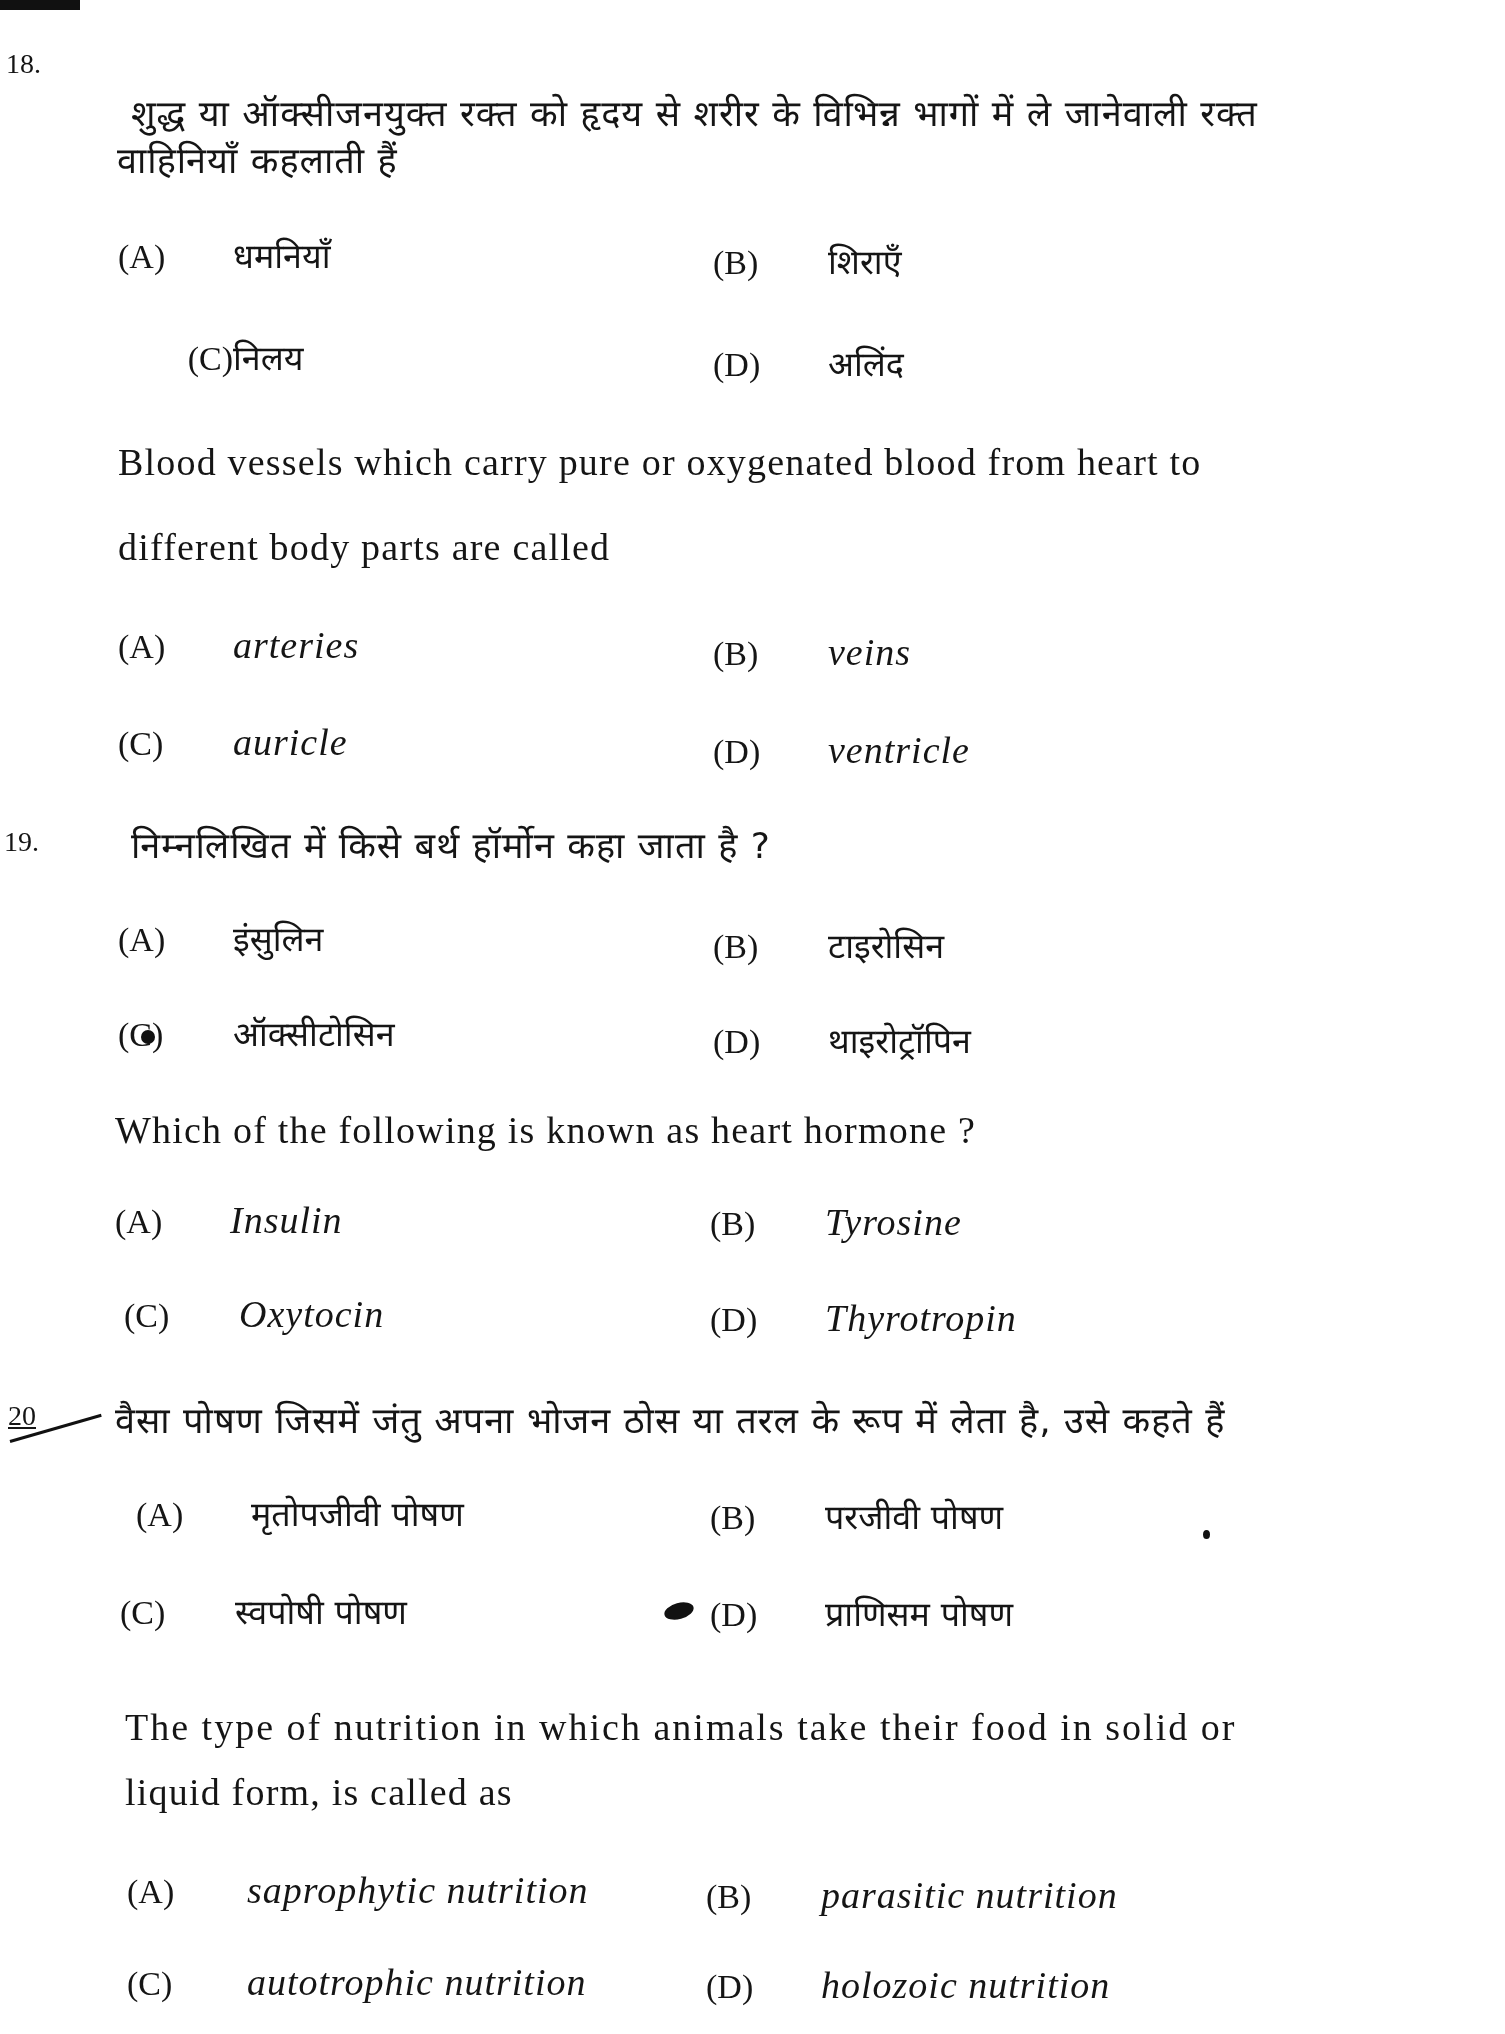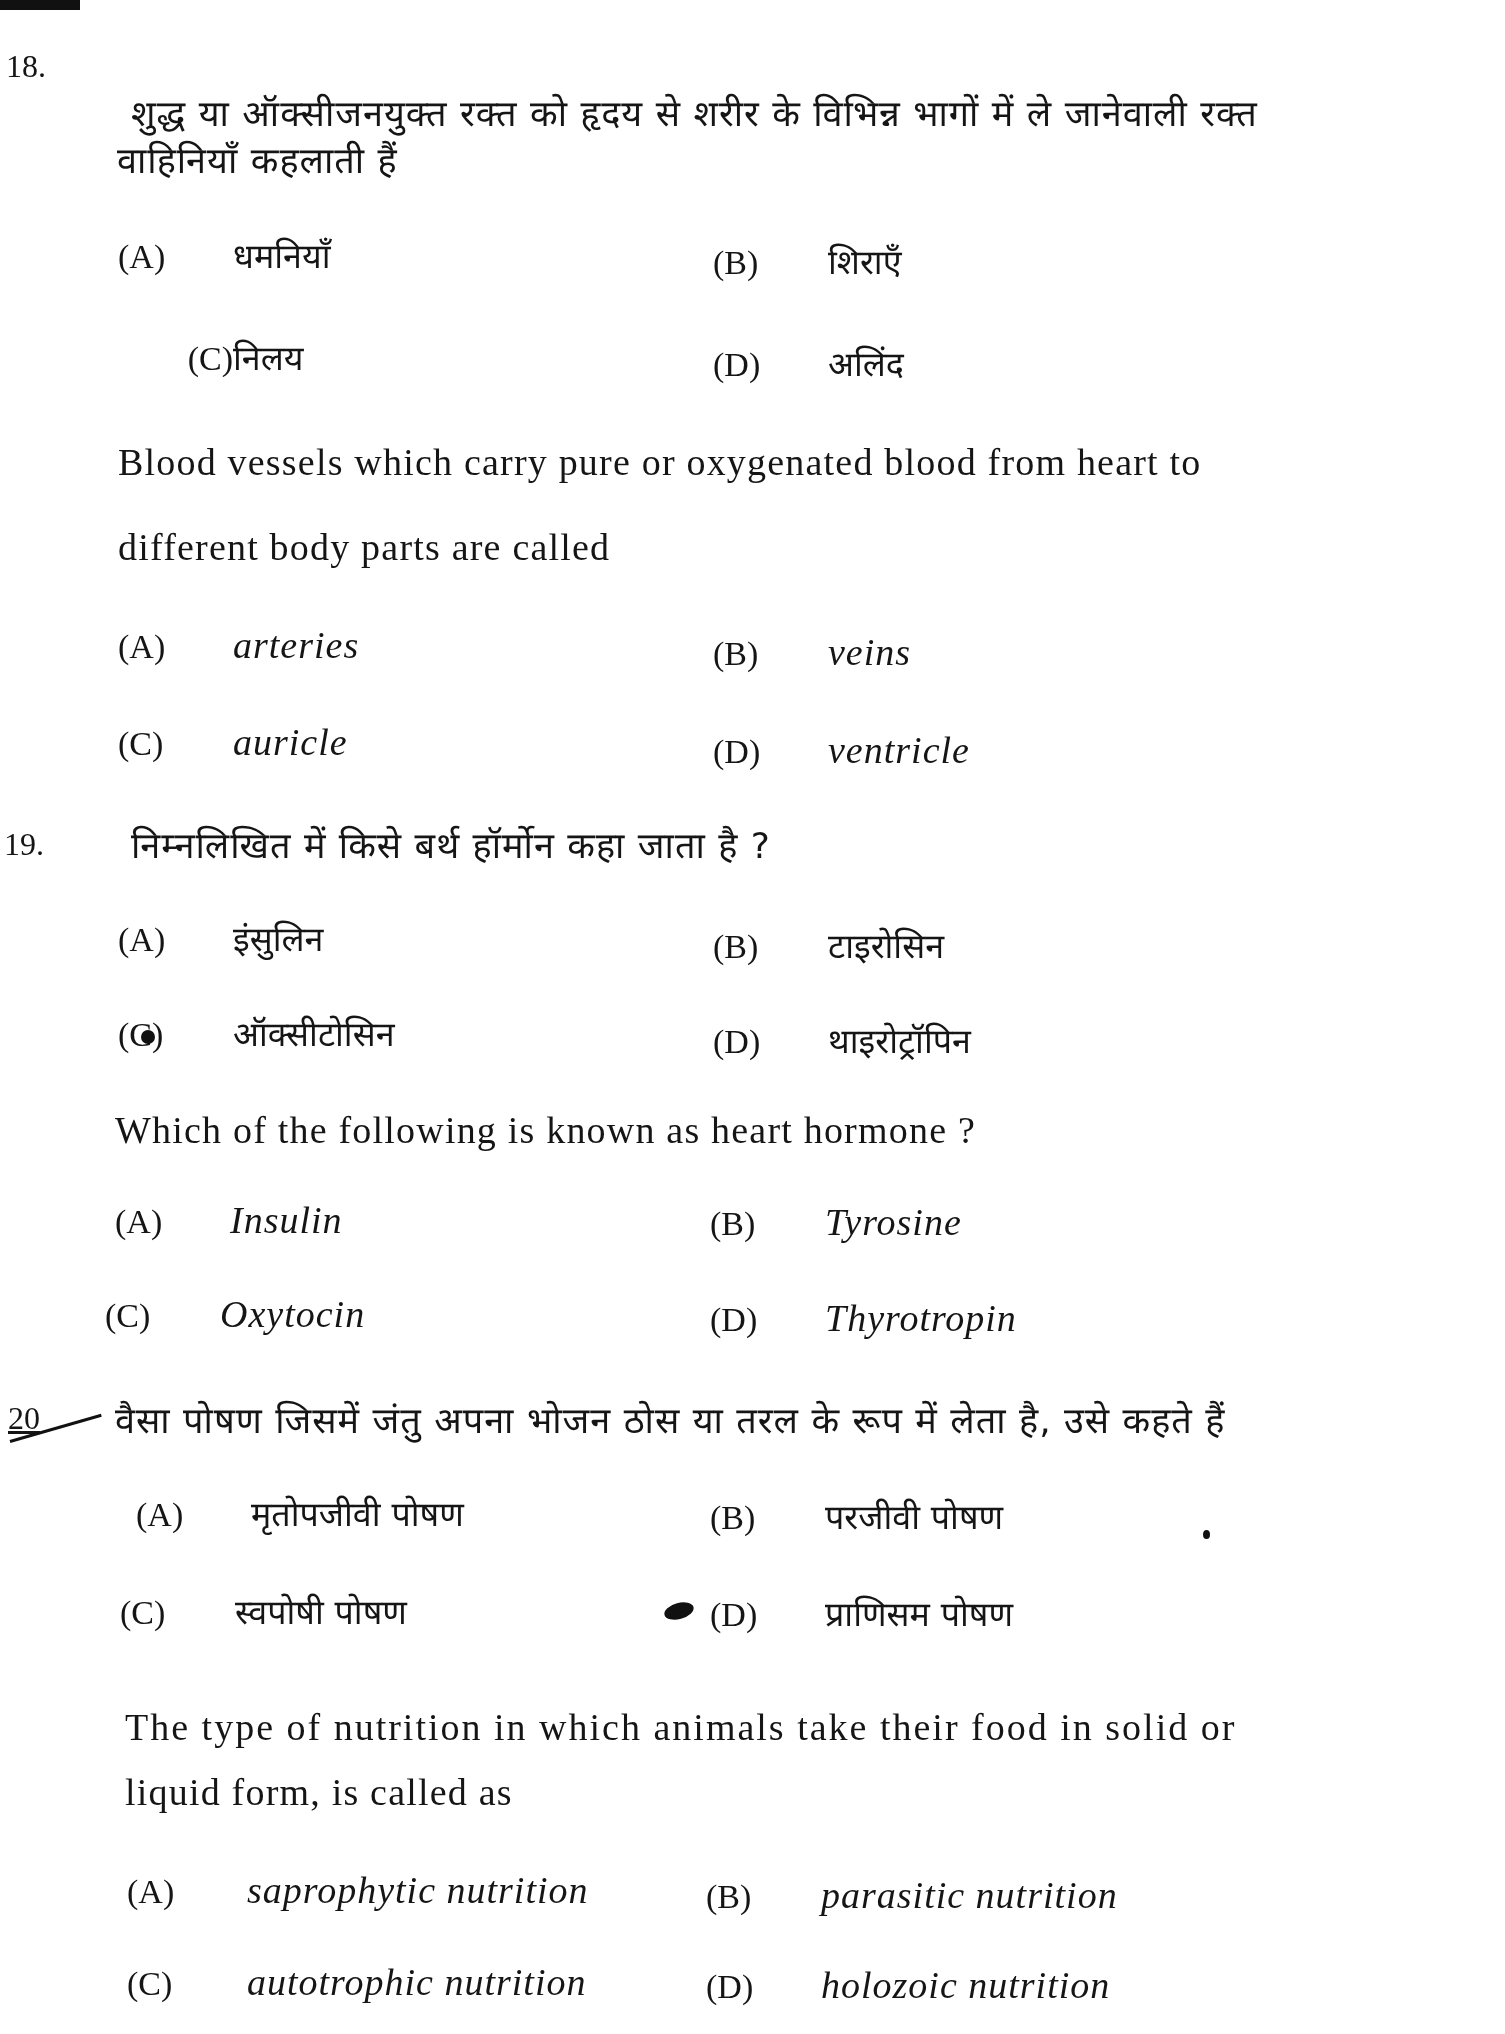--- a/index.html
+++ b/index.html
@@ -4,21 +4,21 @@
 <style>
   html, body { margin: 0; padding: 0; background: #ffffff; }
   body {
     width: 1505px; height: 2034px; position: relative; overflow: hidden;
     font-family: "DejaVu Serif", serif; color: #151515;
   }
   .corner-mark { position: absolute; left: 0; top: 0; width: 80px; height: 10px; background: #111; }
   .line { position: absolute; white-space: nowrap; }
   .hi { font-family: "DejaVu Sans", sans-serif; font-size: 36px; letter-spacing: 1px; }
   .en { font-family: "Liberation Serif", serif; font-size: 38px; letter-spacing: 1.2px; }
-  .qnum { position: absolute; font-family: "Liberation Serif", serif; font-size: 32px; }
+  .qnum { position: absolute; font-family: "Liberation Serif", serif; font-size: 28px; }
   .opt { position: absolute; white-space: nowrap; }
   .opt .lbl { display: inline-block; width: 115px; font-family: "Liberation Serif", serif; font-size: 34px; }
   .opt .txt-hi { font-family: "DejaVu Sans", sans-serif; font-size: 34px; }
   .opt .txt-en { font-family: "Liberation Serif", serif; font-size: 38px; letter-spacing: 1px; font-style: italic; }
   .tick-mark { position: absolute; height: 3px; background: #111; transform-origin: left center; }
   .blot { position: absolute; width: 30px; height: 16px; background: #111; border-radius: 50%; transform: rotate(-15deg); }
   .dot { position: absolute; width: 7px; height: 9px; background: #111; border-radius: 50%; }
 </style>
 </head>
 <body>
@@ -79,21 +79,21 @@
   </div>
 
   <div class="line en" style="left:115px; top:1108px;">Which of the following is known as heart hormone ?</div>
 
   <div class="opt" style="left:115px; top:1198px;">
     <span class="lbl">(A)</span><span class="txt-en">Insulin</span>
   </div>
   <div class="opt" style="left:710px; top:1200px;">
     <span class="lbl">(B)</span><span class="txt-en">Tyrosine</span>
   </div>
-  <div class="opt" style="left:105px; top:1292px;">
+  <div class="opt" style="left:124px; top:1292px;">
     <span class="lbl">(C)</span><span class="txt-en">Oxytocin</span>
   </div>
   <div class="opt" style="left:710px; top:1296px;">
     <span class="lbl">(D)</span><span class="txt-en">Thyrotropin</span>
   </div>
 </section>
 
 <section>
   <span class="qnum" style="left:8px; top:1400px; text-decoration: underline;">20</span>
   <div class="tick-mark" style="left:10px; top:1440px; width:95px; transform: rotate(-16deg);"></div>

